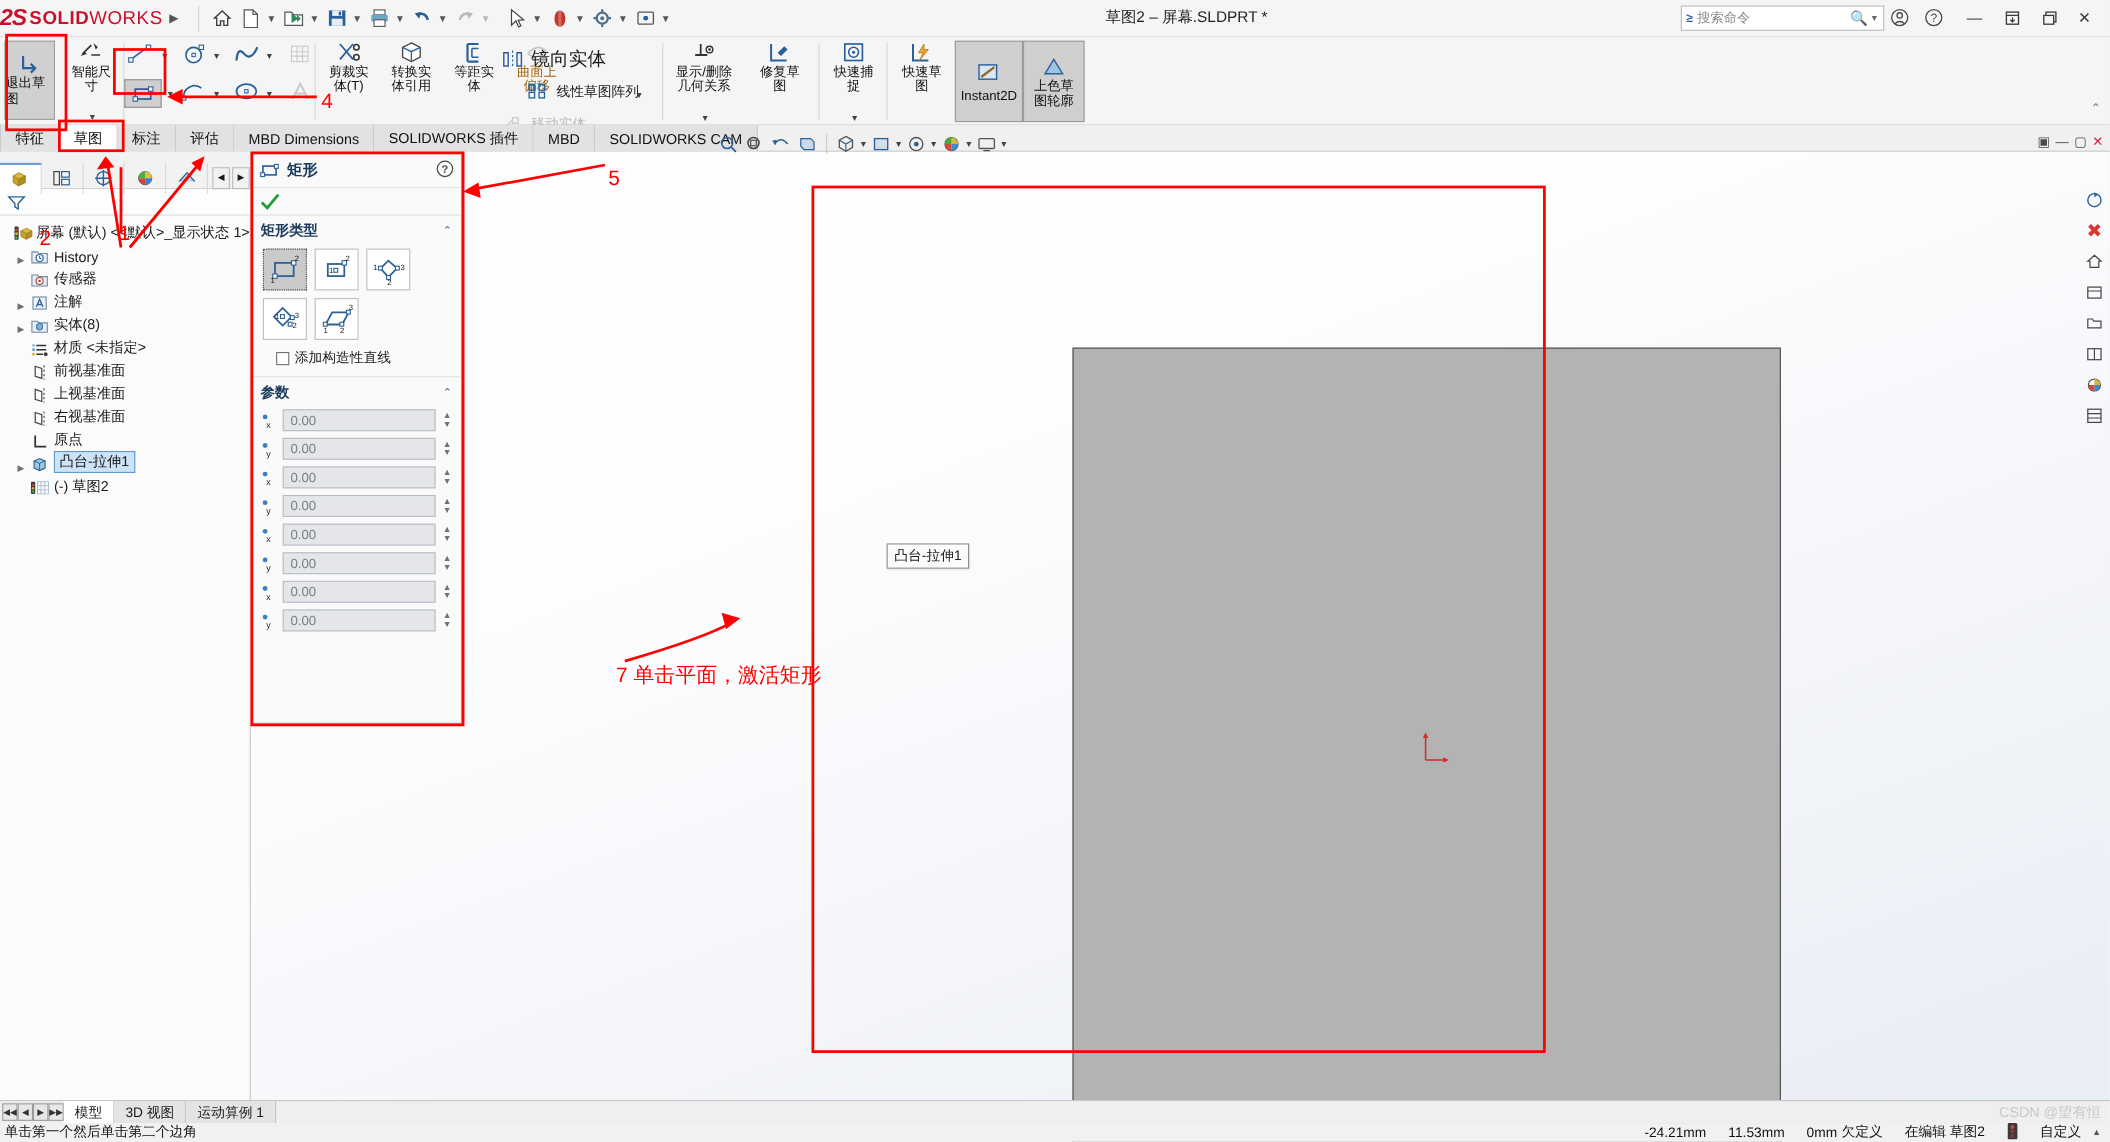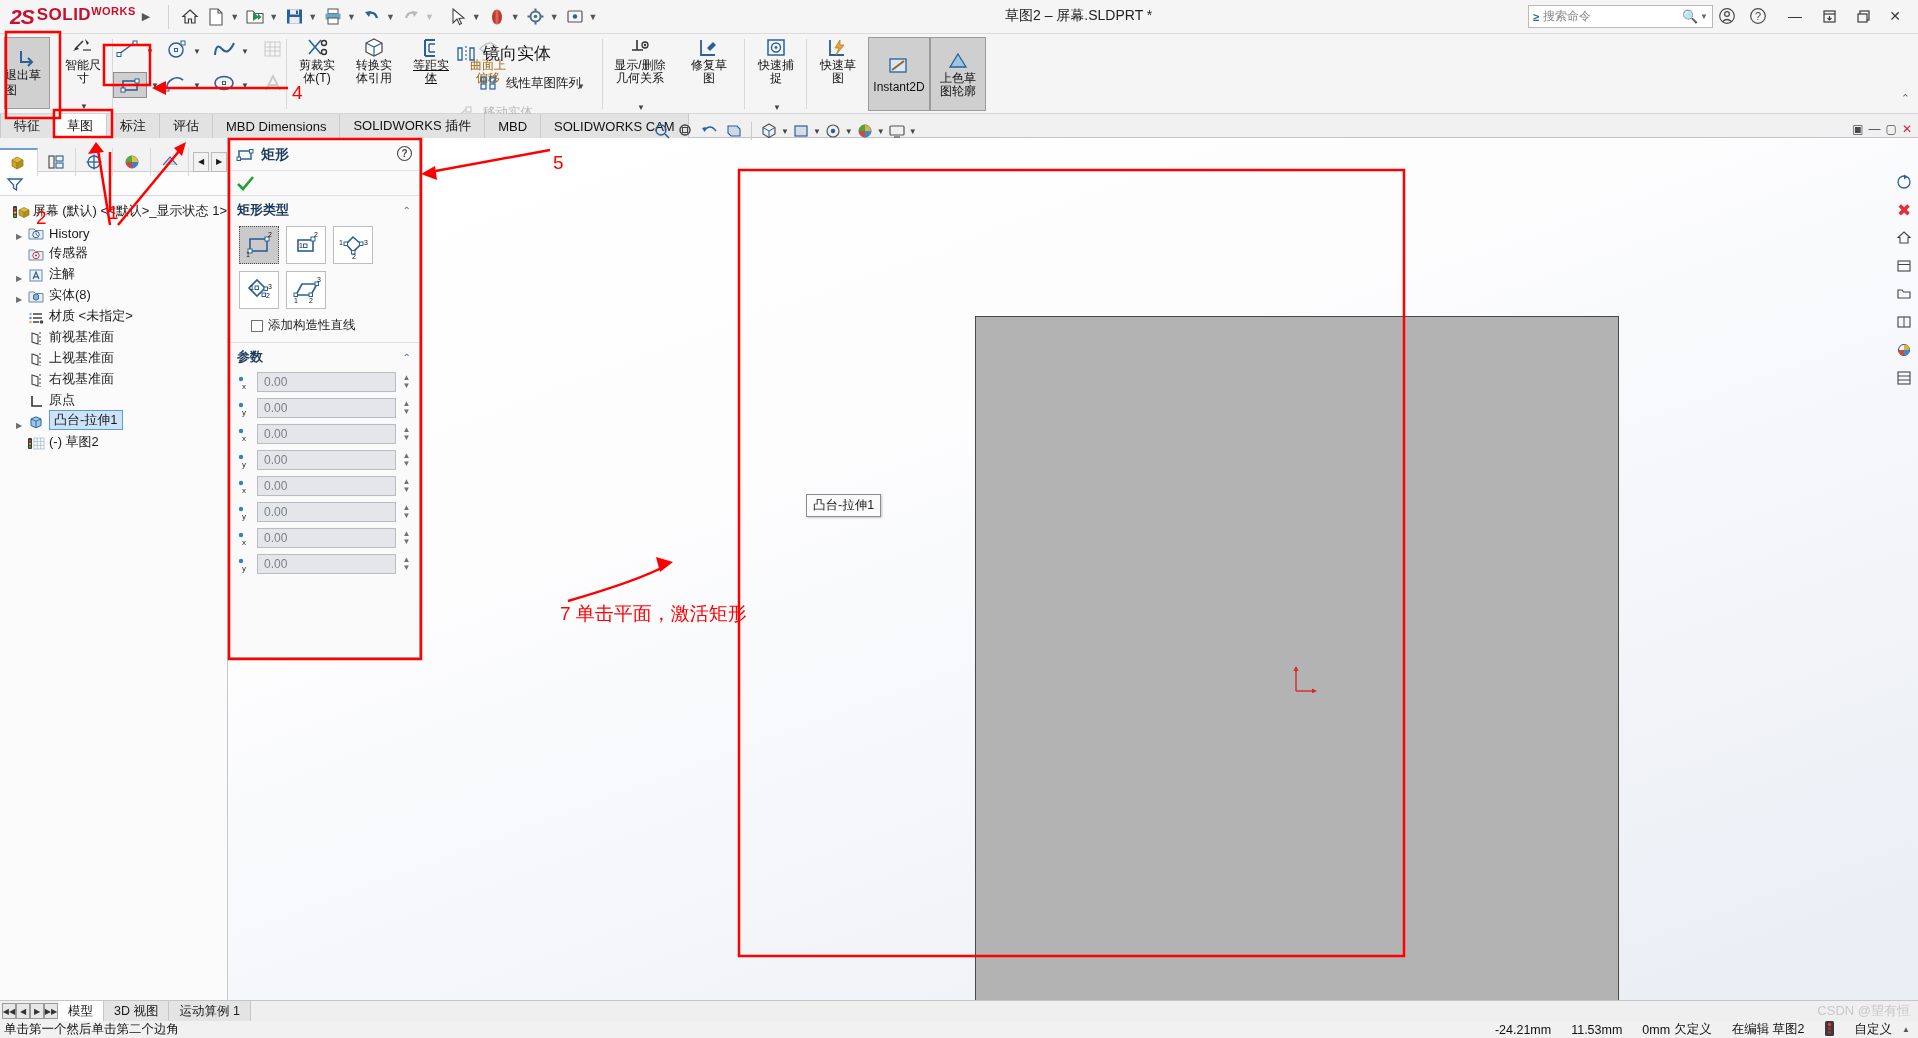--- a/index.html
+++ b/index.html
@@ -11,24 +11,24 @@
     background:#f3f3f3; overflow:hidden;
     position:relative;
   }
 
   
   #titlebar {
     position:absolute; top:0; left:0; width:1918px; height:34px;
     background:#f5f5f5; border-bottom:1px solid #dcdcdc;
     display:flex; align-items:center;
   }
-  .sw-logo { display:flex; align-items:flex-start; padding-left:10px; }
+  .sw-logo { display:flex; align-items:center; }
   .sw-logo .ds { color:#c8102e; font-weight:bold; font-size:21px; font-style:italic; letter-spacing:-1px;}
   .sw-logo .solid { color:#c8102e; font-weight:bold; font-size:17px; letter-spacing:.5px; margin-left:3px;}
-  .sw-logo .works { color:#c8102e; font-weight:bold; font-size:11px; letter-spacing:.5px;}
+  .sw-logo .works { color:#c8102e; font-weight:normal; font-size:17px; letter-spacing:.5px;}
   .tb-sep { width:1px; height:24px; background:#d2d2d2; margin:0 8px; }
   .tb-arrow { color:#555; font-size:11px; margin:0 10px 0 6px;}
   .tb-btn { display:inline-flex; align-items:center; justify-content:center;
             height:28px; min-width:26px; padding:0 2px; cursor:default;}
   .tb-btn svg { display:block; }
   .caret { font-size:9px; color:#555; margin-left:1px; margin-right:3px; }
   #doctitle { position:absolute; left:1005px; top:7px; font-size:14px; color:#222; }
   #searchbox {
     position:absolute; right:205px; top:5px; width:185px; height:23px;
     background:#fff; border:1px solid #b9b9b9; display:flex; align-items:center;
@@ -381,21 +381,21 @@
 体(T)</span>
   </div>
   <div class="cmd big" style="left:346px;top:3px;">
     <svg width="24" height="22" viewBox="0 0 24 22">
         <path d="M12 2 L20 6 V15 L12 19 L4 15 V6 Z" fill="#fff" stroke="#444" stroke-width="1.2"></path>
         <path d="M4 6 L12 10 L20 6 M12 10 V19" fill="none" stroke="#2a6099" stroke-width="1.2"></path>
       </svg>
     <span class="lbl">转换实
 体引用</span>
   </div>
-  <div class="cmd big" style="left:403px;top:3px;text-decoration:underline;">
+  <div class="cmd big" style="left:403px;top:3px;">
     <svg width="24" height="22" viewBox="0 0 24 22">
         <path d="M6 3 H16 M6 3 V19 M6 19 H16" fill="none" stroke="#2a6099" stroke-width="2"></path>
         <path d="M10 7 H16 M10 7 V15 M10 15 H16" fill="none" stroke="#2a6099" stroke-width="1.4"></path>
       </svg>
     <span class="lbl">等距实
 体</span>
   </div>
 
   <div class="cmd big" style="left:404px;top:3px;">
       <span style="visibility:hidden">.</span>

